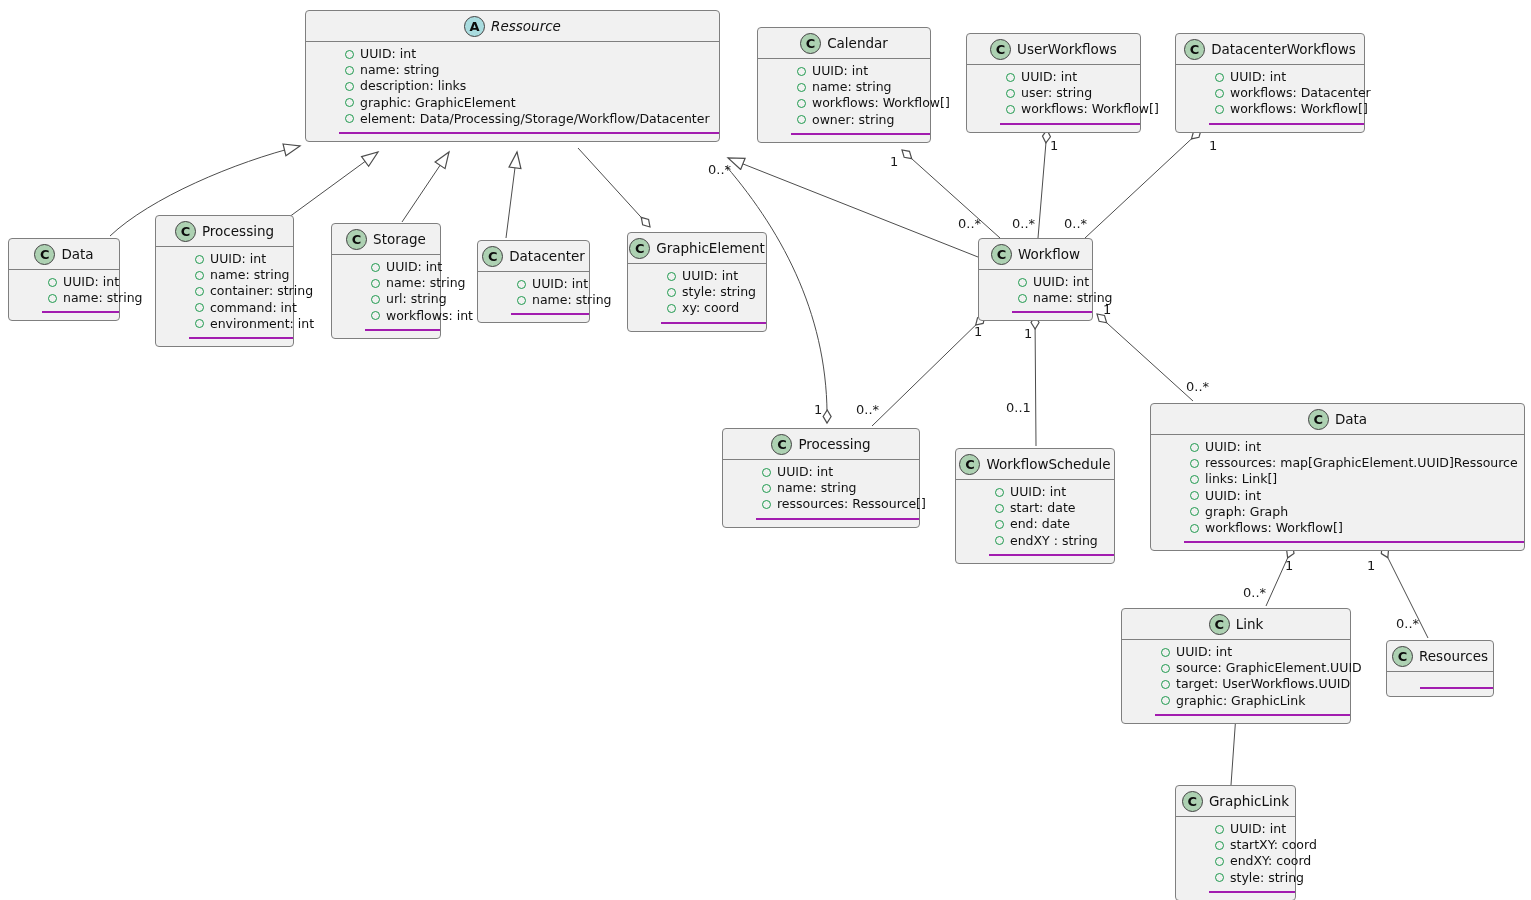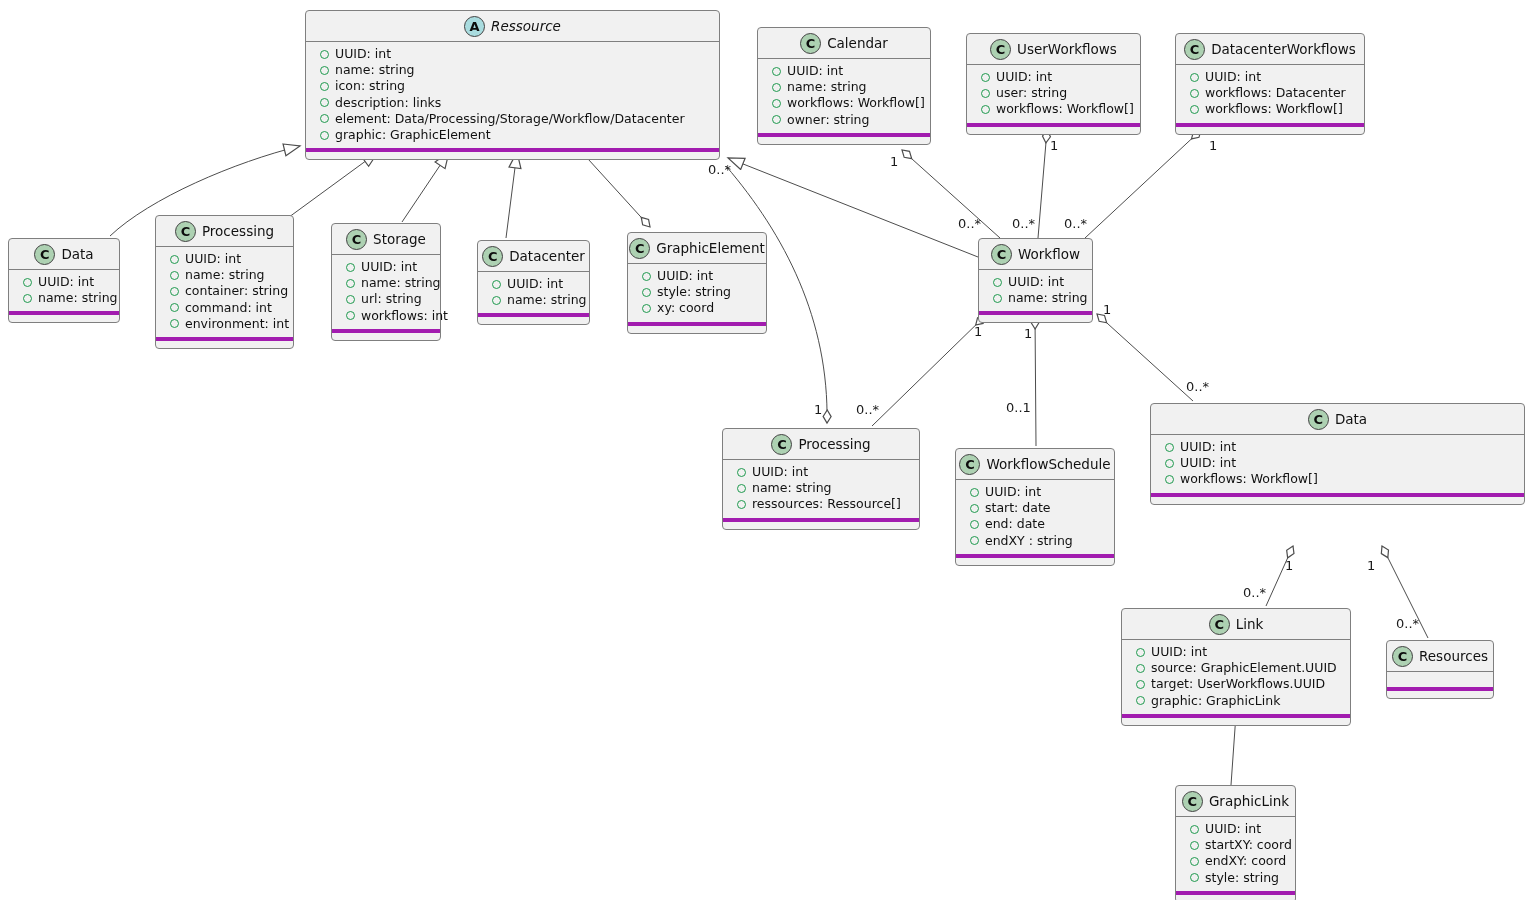--- a/index.html
+++ b/index.html
@@ -11,21 +11,21 @@
   .uml-title{display:flex;align-items:center;justify-content:center;gap:6px;
              padding:3px 7px 3px 7px;border-bottom:1px solid #7F7F7F;
              font-size:13.5px;white-space:nowrap;height:24px;}
   .uml-title.is-abstract{font-style:italic;}
   .icon-circle{width:21px;height:21px;border-radius:50%;border:1.5px solid #424242;
                display:flex;align-items:center;justify-content:center;
                font-weight:bold;font-style:normal;font-size:13px;color:#0d0d0d;flex:0 0 auto;
                box-sizing:border-box;}
   .icon-class{background:#ADD1B2;}
   .icon-abstract{background:#A9DCDF;}
-  .uml-attrs{padding:4px 8px 5px 14px;border-bottom:4px solid #a21caf;min-height:6px;}
+  .uml-attrs{padding:4px 8px 5px 6px;border-bottom:2px solid #a21caf;min-height:6px;margin-left:33px;}
   .attr-row{display:flex;align-items:center;gap:6px;font-size:12.5px;line-height:16.2px;
             white-space:nowrap;}
   .attr-dot{width:7px;height:7px;border-radius:50%;border:1.5px solid #1F9A4E;
             box-sizing:content-box;flex:0 0 auto;background:transparent;}
   .uml-footer{height:7px;}
   .edge-label{font-size:13px;fill:#1a1a1a;font-family:"DejaVu Sans",sans-serif;}
 </style>
 </head>
 <body>
 
@@ -88,34 +88,30 @@
           <div class="attr-row">
             <span class="attr-dot"></span>
             <span>UUID: int</span>
           </div>
           <div class="attr-row">
             <span class="attr-dot"></span>
             <span>name: string</span>
           </div>
           <div class="attr-row">
             <span class="attr-dot"></span>
-            <span>icon: string</span>
-          </div>
-          <div class="attr-row">
-            <span class="attr-dot"></span>
             <span>description: links</span>
           </div>
           <div class="attr-row">
             <span class="attr-dot"></span>
+            <span>graphic: GraphicElement</span>
+          </div>
+          <div class="attr-row">
+            <span class="attr-dot"></span>
             <span>element: Data/Processing/Storage/Workflow/Datacenter</span>
           </div>
-          <div class="attr-row">
-            <span class="attr-dot"></span>
-            <span>graphic: GraphicElement</span>
-          </div>
         </div>
         <div class="uml-footer"></div>
       </div>
       <div class="uml-class" style="left: 757px; top: 27px; width: 174px;">
         <div class="uml-title">
           <span class="icon-circle icon-class">C</span>
           <span>Calendar</span>
         </div>
         <div class="uml-attrs">
           <div class="attr-row">
@@ -356,21 +352,33 @@
           <span class="icon-circle icon-class">C</span>
           <span>Data</span>
         </div>
         <div class="uml-attrs">
           <div class="attr-row">
             <span class="attr-dot"></span>
             <span>UUID: int</span>
           </div>
           <div class="attr-row">
             <span class="attr-dot"></span>
-            <span>UUID: int</span>
+            <span>ressources: map[GraphicElement.UUID]Ressource</span>
+          </div>
+          <div class="attr-row">
+            <span class="attr-dot"></span>
+            <span>links: Link[]</span>
+          </div>
+          <div class="attr-row">
+            <span class="attr-dot"></span>
+            <span>UUID: int</span>
+          </div>
+          <div class="attr-row">
+            <span class="attr-dot"></span>
+            <span>graph: Graph</span>
           </div>
           <div class="attr-row">
             <span class="attr-dot"></span>
             <span>workflows: Workflow[]</span>
           </div>
         </div>
         <div class="uml-footer"></div>
       </div>
       <div class="uml-class" style="left: 1121px; top: 608px; width: 230px;">
         <div class="uml-title">

